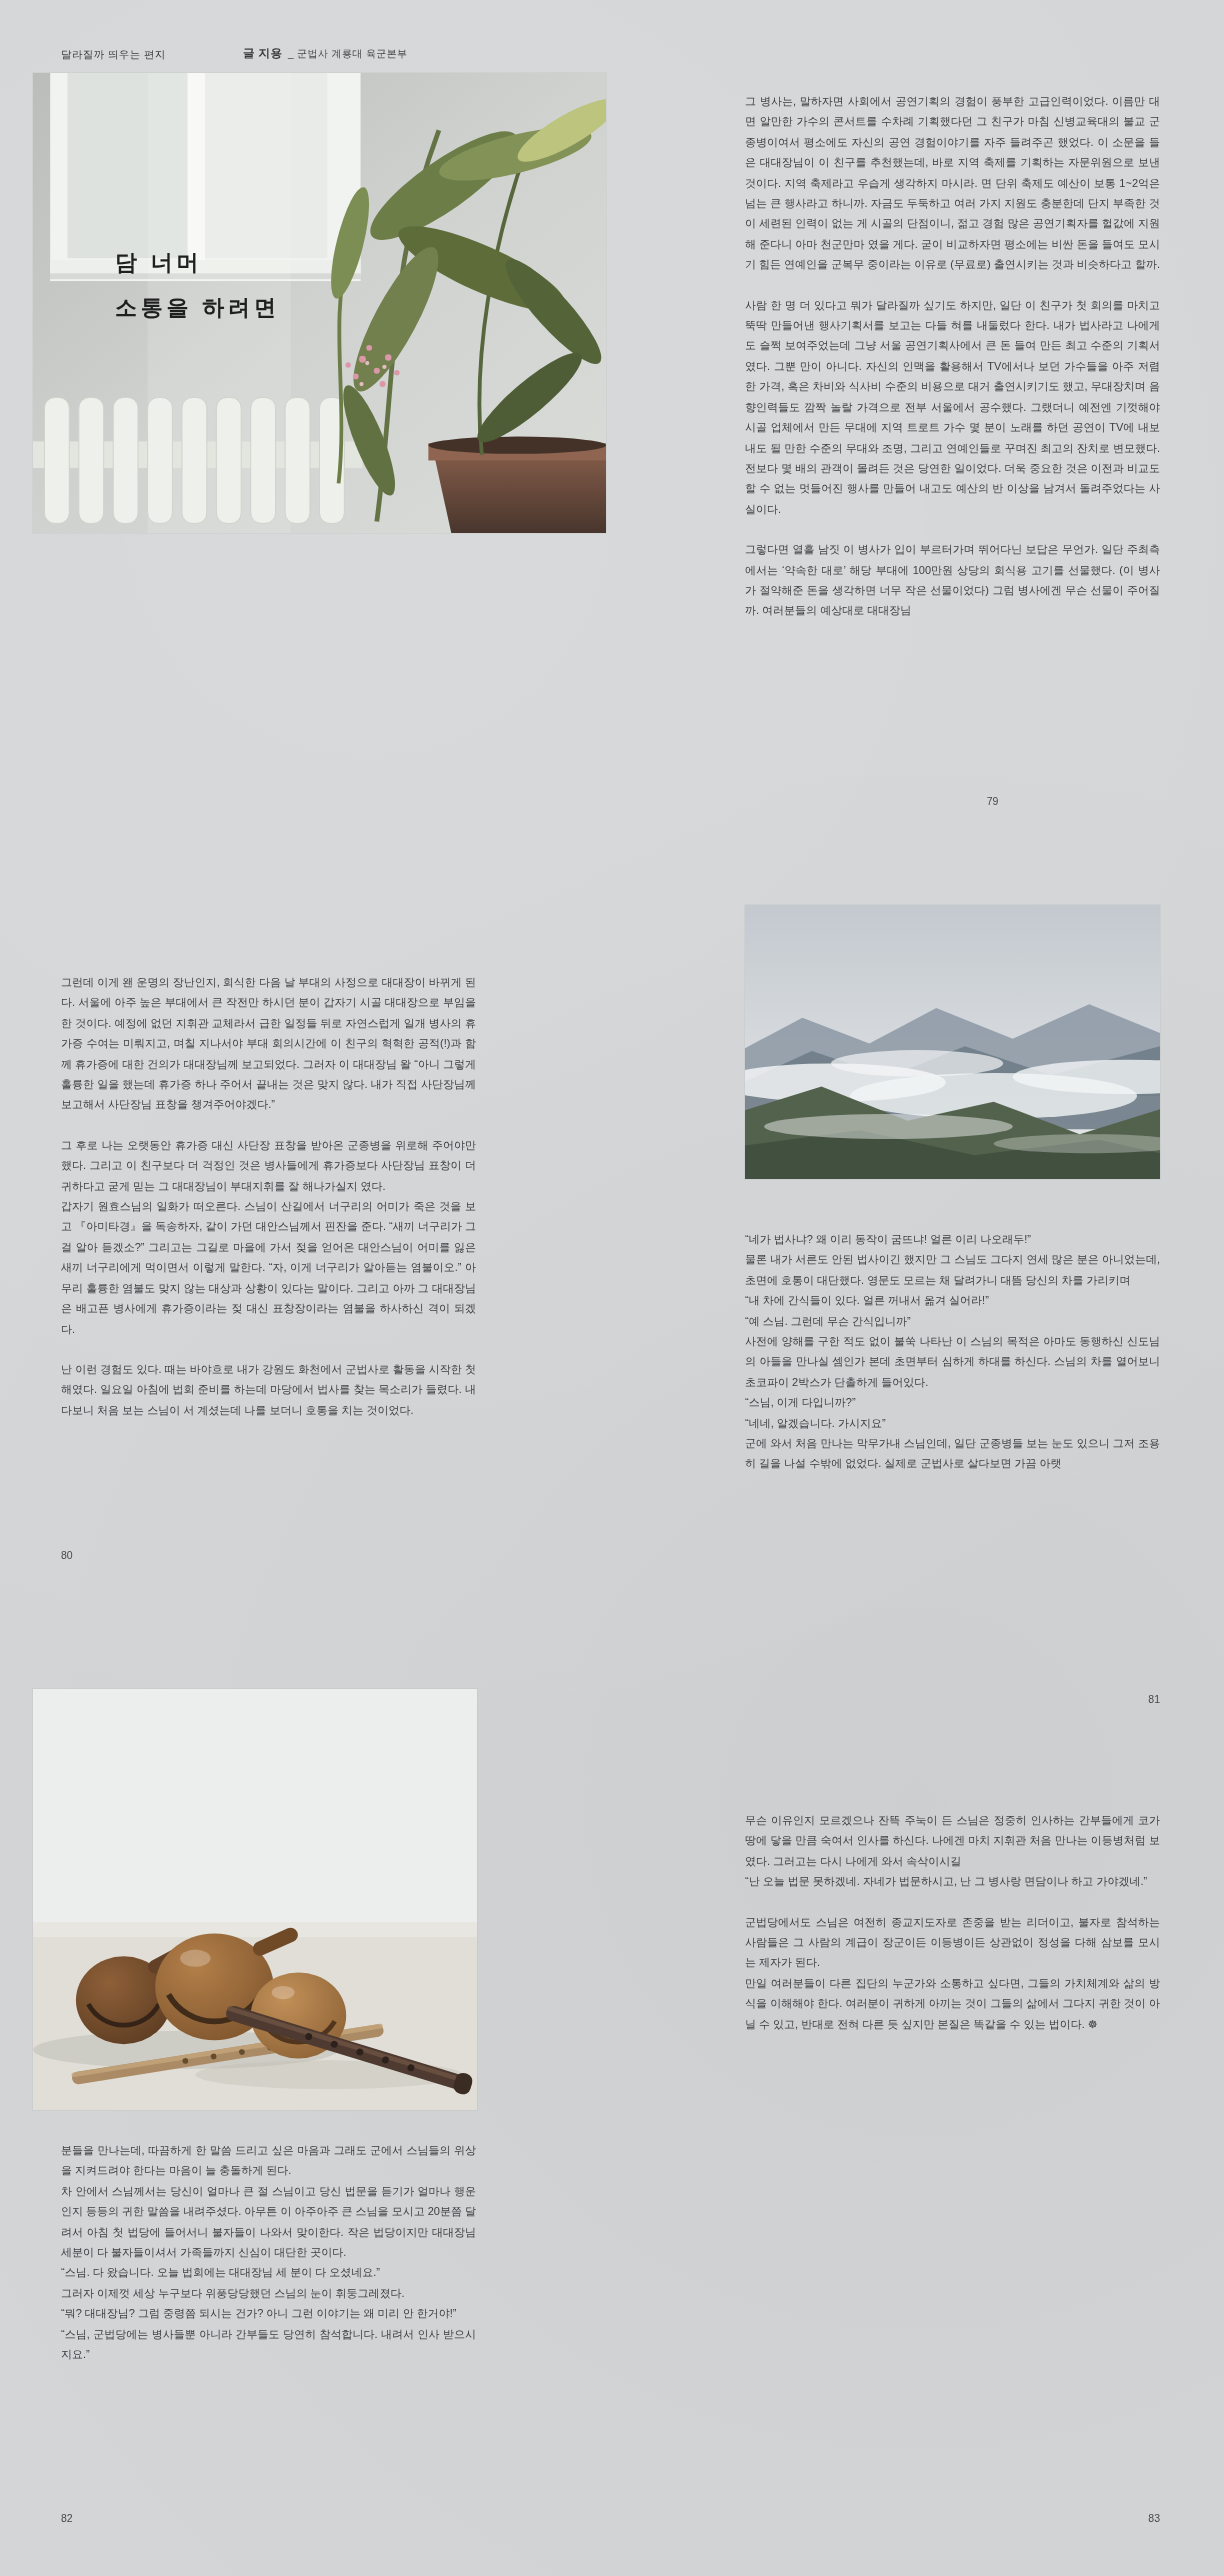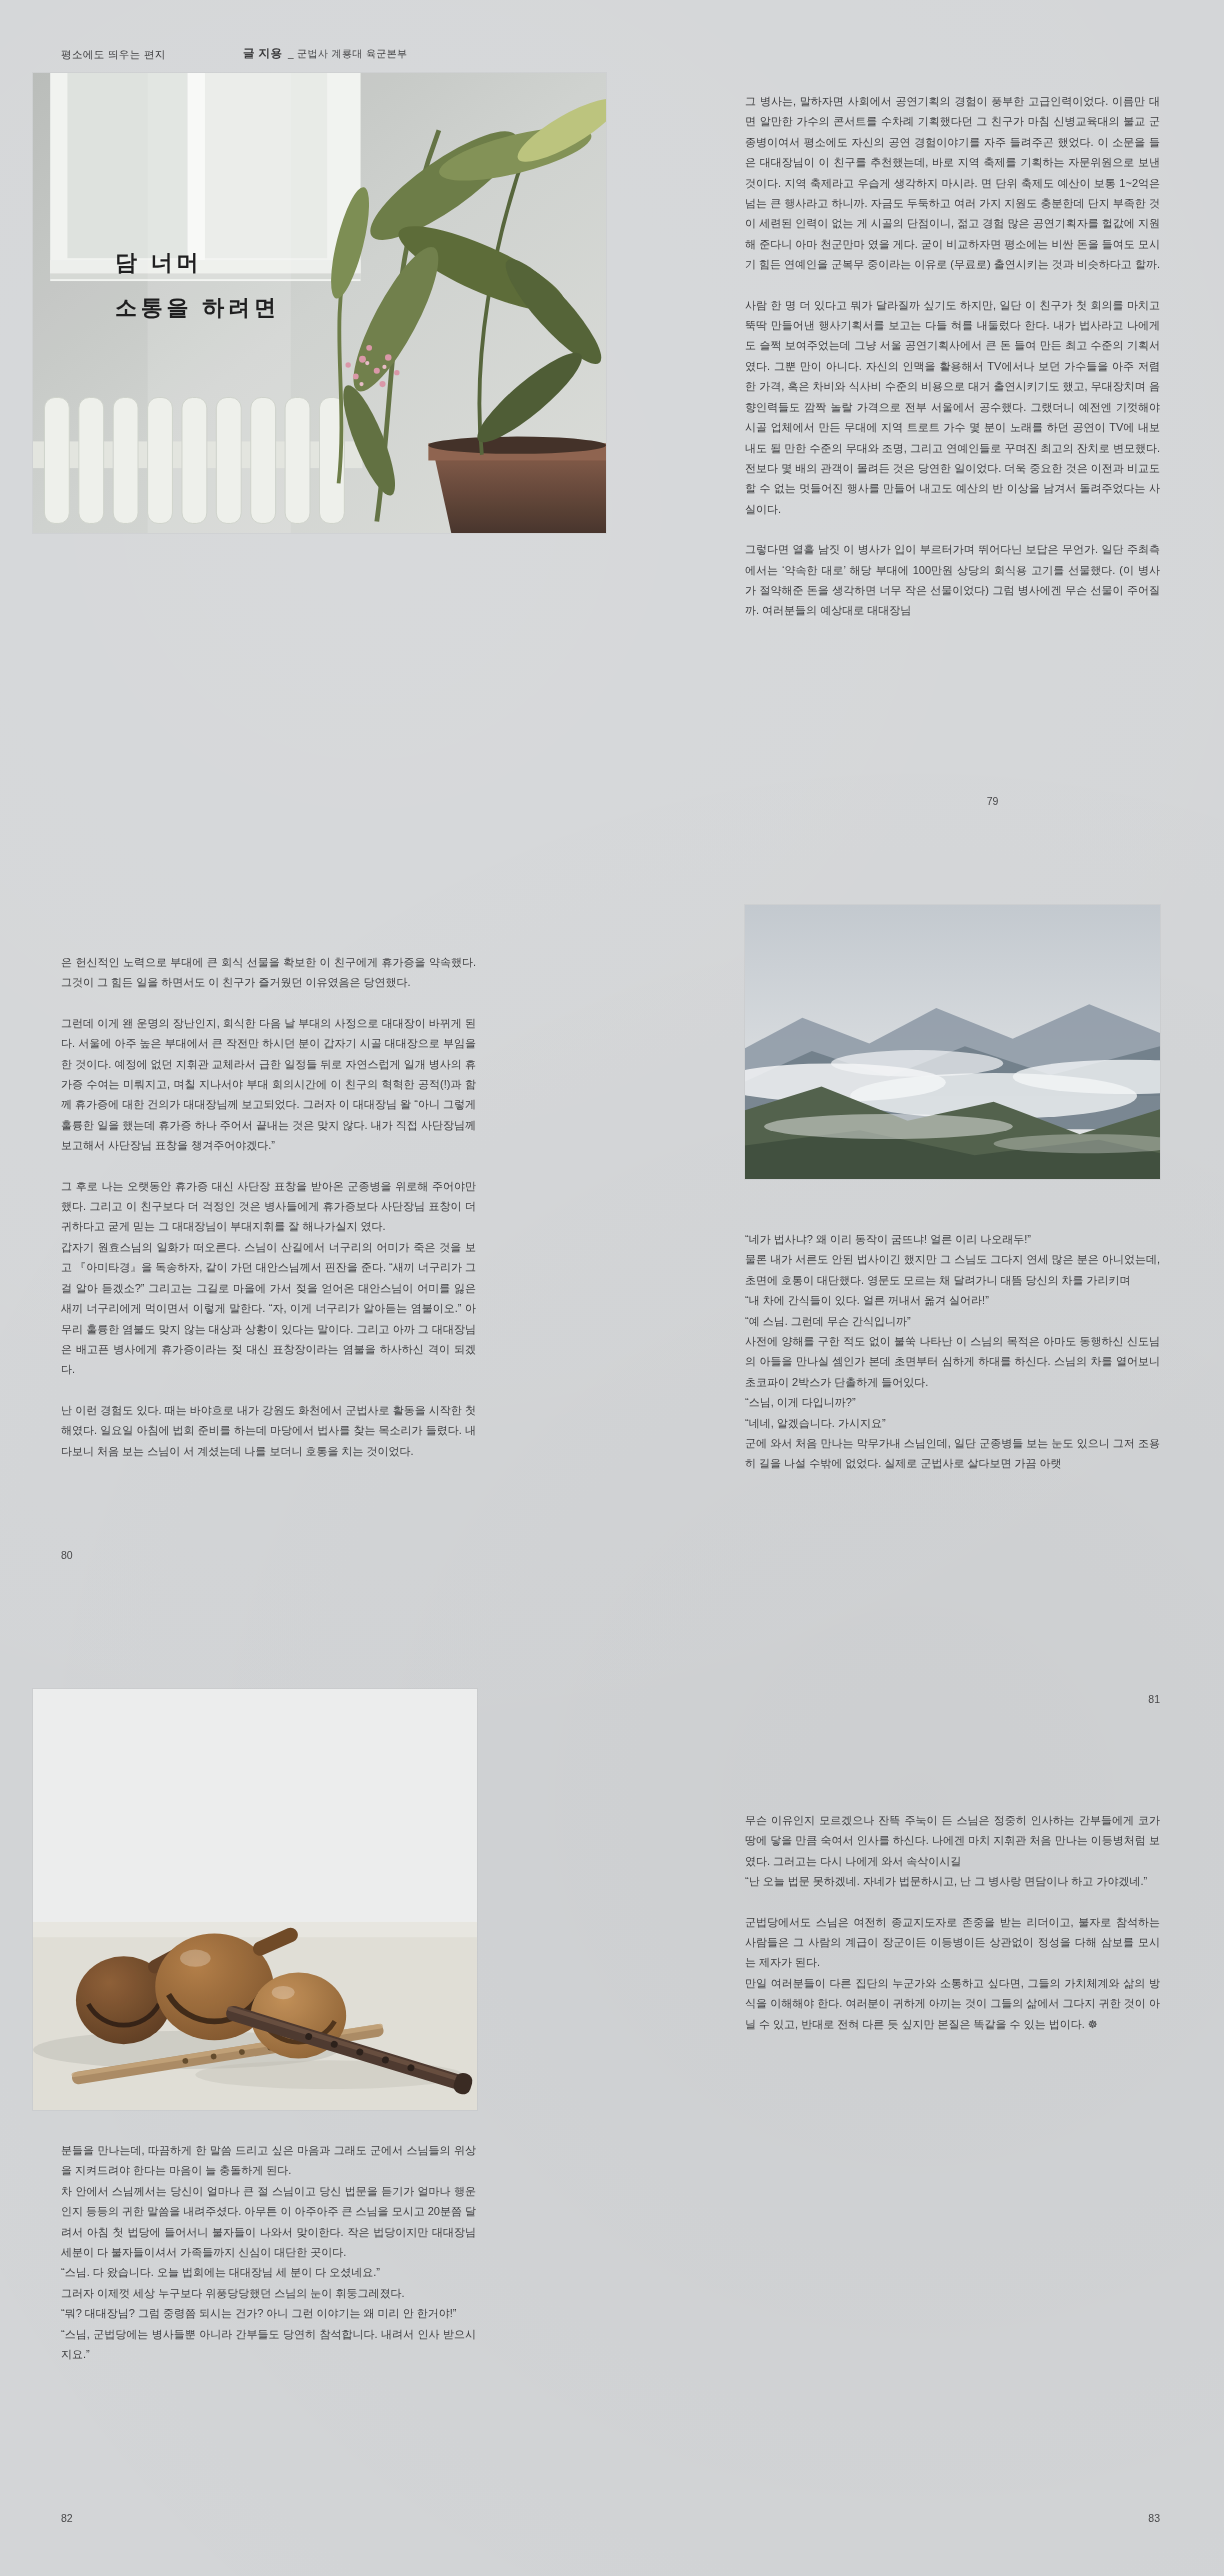--- a/index.html
+++ b/index.html
@@ -46,21 +46,21 @@
   .folio-80 { left:61px;  top:1549px; text-align:left; }
   .folio-81 { left:745px; top:1693px; text-align:right; }
   .folio-82 { left:61px;  top:2512px; text-align:left; }
   .folio-83 { left:745px; top:2512px; text-align:right; }
 </style>
 </head>
 <body>
 
 <div class="canvas">
 
-  <div class="hdr hdr-series">평소에도 띄우는 편지</div>
+  <div class="hdr hdr-series">달라질까 띄우는 편지</div>
   <div class="hdr hdr-byline">
     <span class="byline-name">글 지용</span><span class="byline-rest">_ 군법사  계룡대 육군본부</span>
   </div>
 
   <div class="photo photo-window">
     <svg viewBox="0 0 600 482" preserveAspectRatio="none">
       <defs>
         <linearGradient id="wallg" x1="0" y1="0" x2="1" y2="1">
           <stop offset="0" stop-color="#b7bab7"></stop>
             <stop offset="0.5" stop-color="#cdd0cd"></stop>
@@ -137,21 +137,20 @@
   </div>
 
   <div class="col col-79">
       <div class="para">그 병사는, 말하자면 사회에서 공연기획의 경험이 풍부한 고급인력이었다. 이름만 대면 알만한 가수의 콘서트를 수차례 기획했다던 그 친구가 마침 신병교육대의 불교 군종병이여서 평소에도 자신의 공연 경험이야기를 자주 들려주곤 했었다. 이 소문을 들은 대대장님이 이 친구를 추천했는데, 바로 지역 축제를 기획하는 자문위원으로 보낸 것이다. 지역 축제라고 우습게 생각하지 마시라. 면 단위 축제도 예산이 보통 1~2억은 넘는 큰 행사라고 하니까. 자금도 두둑하고 여러 가지 지원도 충분한데 단지 부족한 것이 세련된 인력이 없는 게 시골의 단점이니, 젊고 경험 많은 공연기획자를 헐값에 지원해 준다니 아마 천군만마 였을 게다. 굳이 비교하자면 평소에는 비싼 돈을 들여도 모시기 힘든 연예인을 군복무 중이라는 이유로 (무료로) 출연시키는 것과 비슷하다고 할까.</div>
       <div class="para gap">사람 한 명 더 있다고 뭐가 달라질까 싶기도 하지만, 일단 이 친구가 첫 회의를 마치고 뚝딱 만들어낸 행사기획서를 보고는 다들 혀를 내둘렀다 한다. 내가 법사라고 나에게도 슬쩍 보여주었는데 그냥 서울 공연기획사에서 큰 돈 들여 만든 최고 수준의 기획서였다. 그뿐 만이 아니다. 자신의 인맥을 활용해서 TV에서나 보던 가수들을 아주 저렴한 가격, 혹은 차비와 식사비 수준의 비용으로 대거 출연시키기도 했고, 무대장치며 음향인력들도 깜짝 놀랄 가격으로 전부 서울에서 공수했다. 그랬더니 예전엔 기껏해야 시골 업체에서 만든 무대에 지역 트로트 가수 몇 분이 노래를 하던 공연이 TV에 내보내도 될 만한 수준의 무대와 조명, 그리고 연예인들로 꾸며진 최고의 잔치로 변모했다. 전보다 몇 배의 관객이 몰려든 것은 당연한 일이었다. 더욱 중요한 것은 이전과 비교도 할 수 없는 멋들어진 행사를 만들어 내고도 예산의 반 이상을 남겨서 돌려주었다는 사실이다.</div>
       <div class="para gap">그렇다면 열흘 남짓 이 병사가 입이 부르터가며 뛰어다닌 보답은 무언가. 일단 주최측에서는 ‘약속한 대로’ 해당 부대에 100만원 상당의 회식용 고기를 선물했다. (이 병사가 절약해준 돈을 생각하면 너무 작은 선물이었다) 그럼 병사에겐 무슨 선물이 주어질까. 여러분들의 예상대로 대대장님</div>
     </div>
   <div class="folio folio-79">79</div>
 
   <div class="col col-80">
-      <div class="para">은 헌신적인 노력으로 부대에 큰 회식 선물을 확보한 이 친구에게 휴가증을 약속했다. 그것이 그 힘든 일을 하면서도 이 친구가 즐거웠던 이유였음은 당연했다.</div>
       <div class="para gap">그런데 이게 왠 운명의 장난인지, 회식한 다음 날 부대의 사정으로 대대장이 바뀌게 된다. 서울에 아주 높은 부대에서 큰 작전만 하시던 분이 갑자기 시골 대대장으로 부임을 한 것이다. 예정에 없던 지휘관 교체라서 급한 일정들 뒤로 자연스럽게 일개 병사의 휴가증 수여는 미뤄지고, 며칠 지나서야 부대 회의시간에 이 친구의 혁혁한 공적(!)과 함께 휴가증에 대한 건의가 대대장님께 보고되었다. 그러자 이 대대장님 왈 “아니 그렇게 훌륭한 일을 했는데 휴가증 하나 주어서 끝내는 것은 맞지 않다. 내가 직접 사단장님께 보고해서 사단장님 표창을 챙겨주어야겠다.”</div>
       <div class="para gap">그 후로 나는 오랫동안 휴가증 대신 사단장 표창을 받아온 군종병을 위로해 주어야만 했다. 그리고 이 친구보다 더 걱정인 것은 병사들에게 휴가증보다 사단장님 표창이 더 귀하다고 굳게 믿는 그 대대장님이 부대지휘를 잘 해나가실지 였다.</div>
       <div class="para">갑자기 원효스님의 일화가 떠오른다. 스님이 산길에서 너구리의 어미가 죽은 것을 보고 『아미타경』을 독송하자, 같이 가던 대안스님께서 핀잔을 준다. “새끼 너구리가 그걸 알아 듣겠소?” 그리고는 그길로 마을에 가서 젖을 얻어온 대안스님이 어미를 잃은 새끼 너구리에게 먹이면서 이렇게 말한다. “자, 이게 너구리가 알아듣는 염불이오.” 아무리 훌륭한 염불도 맞지 않는 대상과 상황이 있다는 말이다. 그리고 아까 그 대대장님은 배고픈 병사에게 휴가증이라는 젖 대신 표창장이라는 염불을 하사하신 격이 되겠다.</div>
       <div class="para gap">난 이런 경험도 있다. 때는 바야흐로 내가 강원도 화천에서 군법사로 활동을 시작한 첫 해였다. 일요일 아침에 법회 준비를 하는데 마당에서 법사를 찾는 목소리가 들렸다. 내다보니 처음 보는 스님이 서 계셨는데 나를 보더니 호통을 치는 것이었다.</div>
     </div>
   <div class="folio folio-80">80</div>
 
   <div class="photo photo-mountain">
     <svg viewBox="0 0 434 287" preserveAspectRatio="none">
       <defs>

